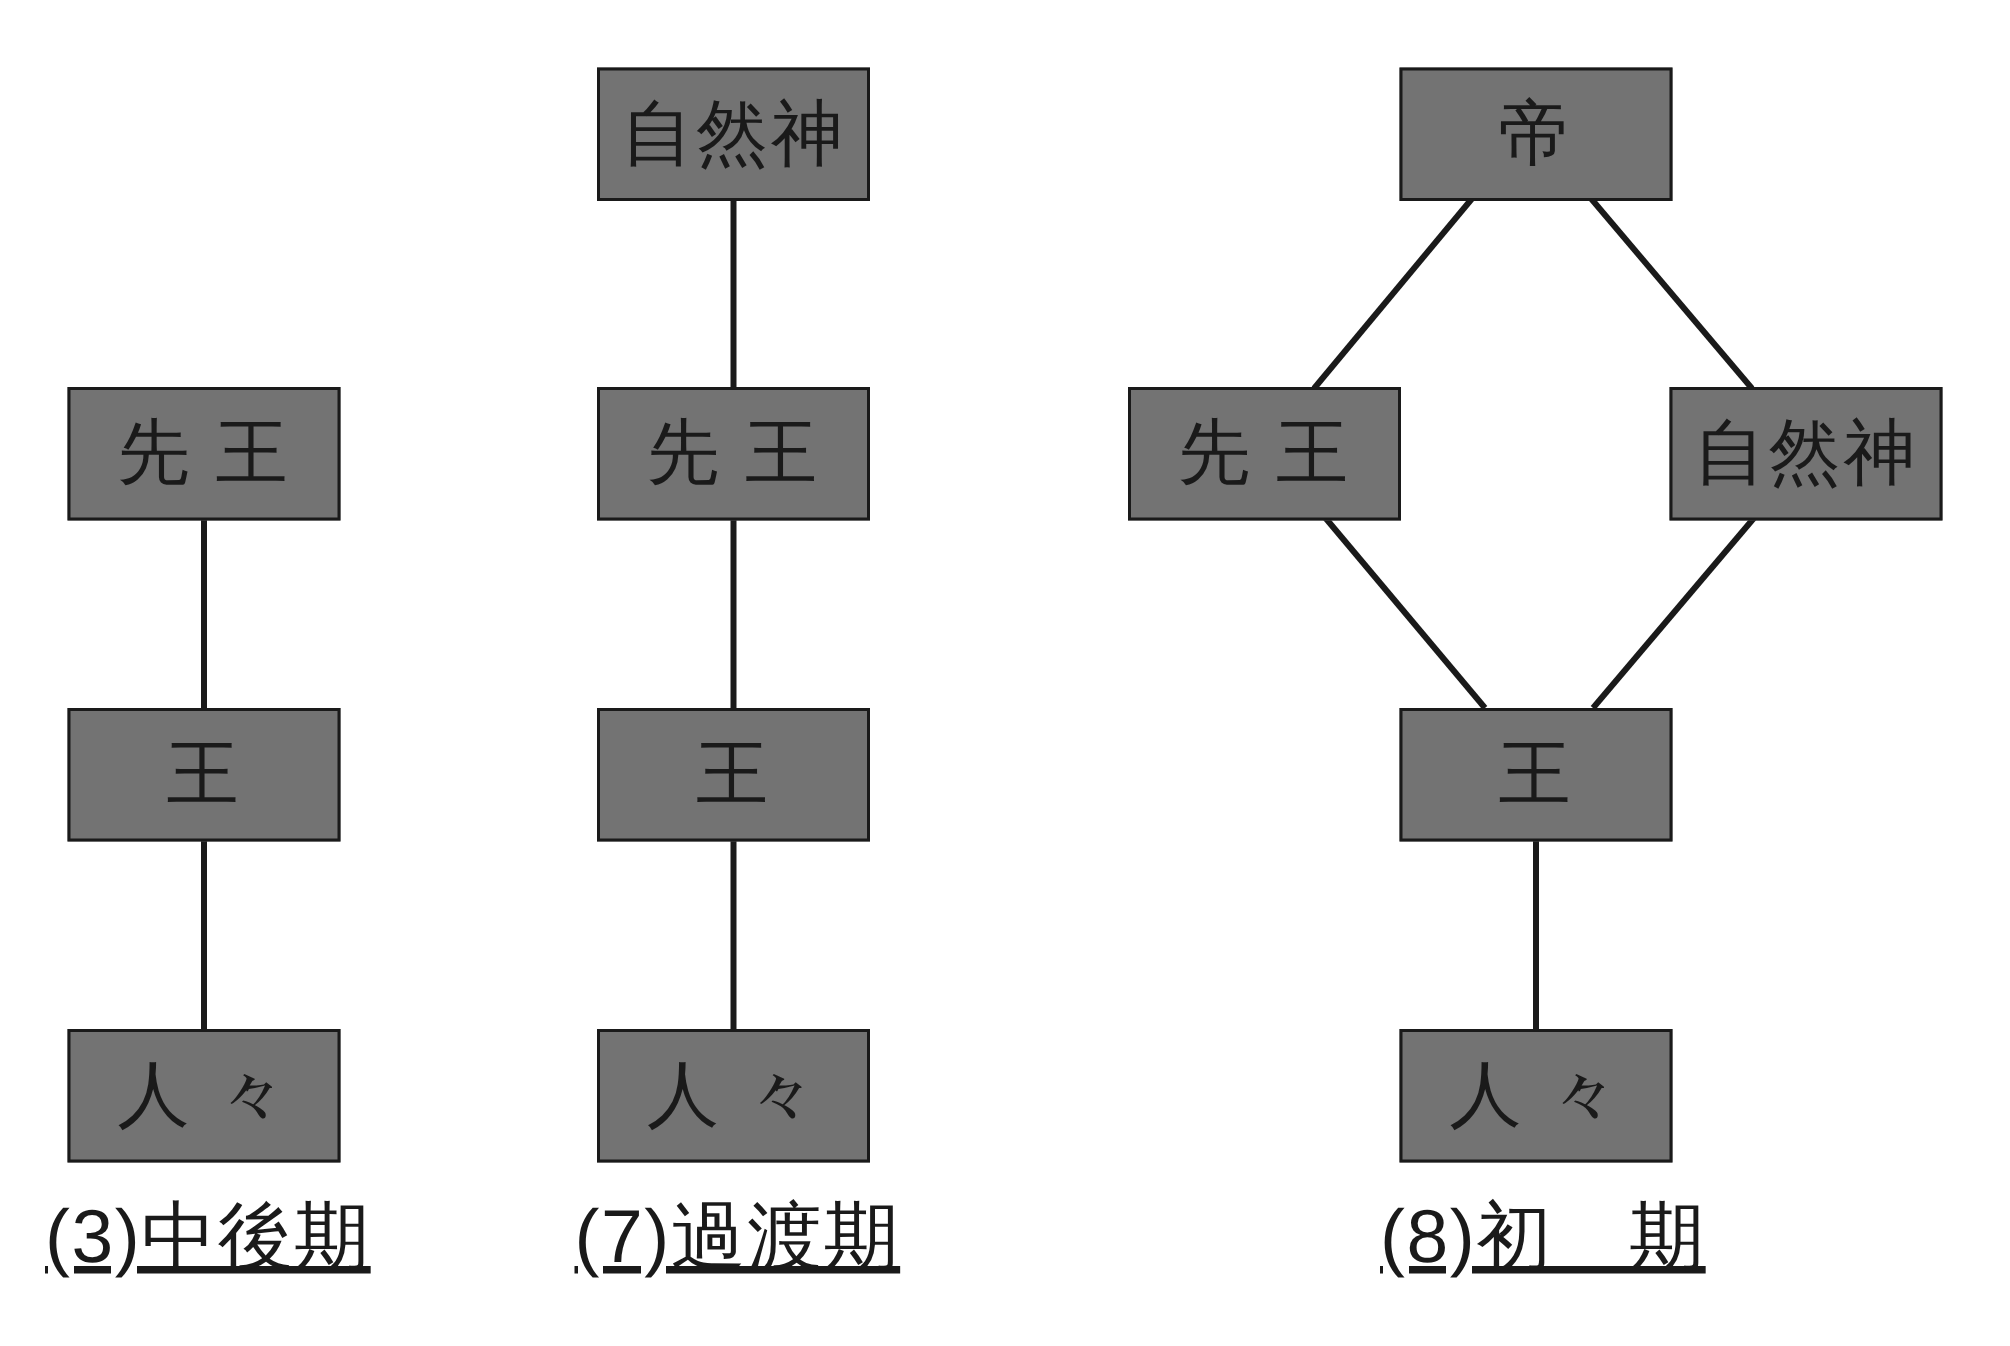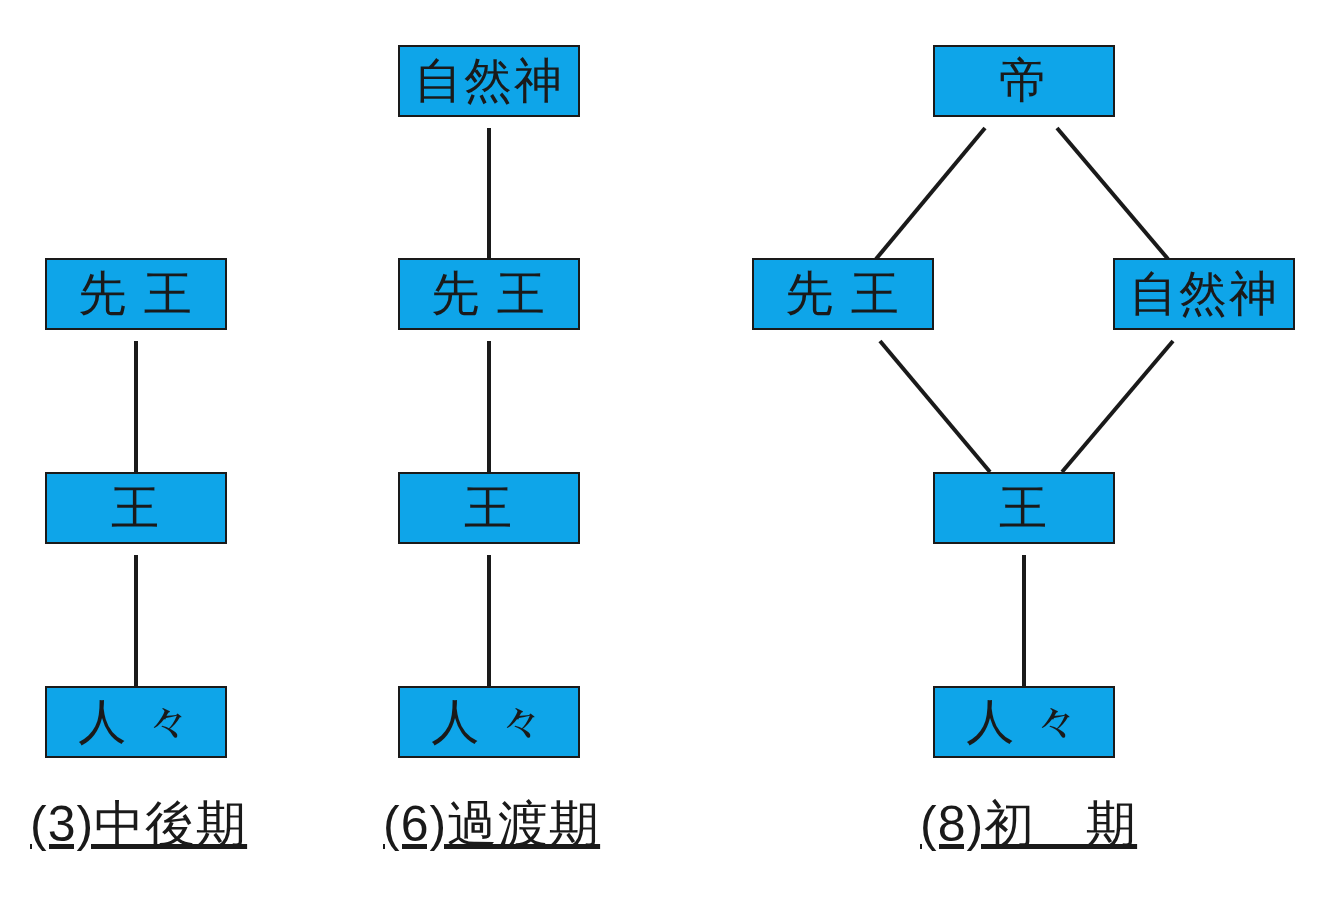--- a/index.html
+++ b/index.html
@@ -19,24 +19,24 @@
   .lines {
     position: absolute;
     left: 0;
     top: 0;
     width: 1340px;
     height: 897px;
   }
   .node {
     position: absolute;
     width: 182px;
-    height: 72px;
+    height: 89px;
     box-sizing: border-box;
     border: 2.5px solid #1a1a1a;
-    background: #0ea5e9;
+    background: #737373;
     display: flex;
     align-items: center;
     justify-content: center;
     font-size: 48px;
     line-height: 1;
     letter-spacing: 2px;
     white-space: pre;
     color: #1a1a1a;
   }
   .caption {
@@ -93,21 +93,21 @@
 
   <div class="node d3-former-kings">先 王</div>
   <div class="node d3-king">王</div>
   <div class="node d3-people">人 々</div>
   <div class="caption d3-caption">(3)中後期</div>
 
   <div class="node d2-nature-gods">自然神</div>
   <div class="node d2-former-kings">先 王</div>
   <div class="node d2-king">王</div>
   <div class="node d2-people">人 々</div>
-  <div class="caption d2-caption">(6)過渡期</div>
+  <div class="caption d2-caption">(7)過渡期</div>
 
   <div class="node d1-di">帝</div>
   <div class="node d1-former-kings">先 王</div>
   <div class="node d1-nature-gods">自然神</div>
   <div class="node d1-king">王</div>
   <div class="node d1-people">人 々</div>
   <div class="caption d1-caption">(8)初　期</div>
 
 </div>
 

